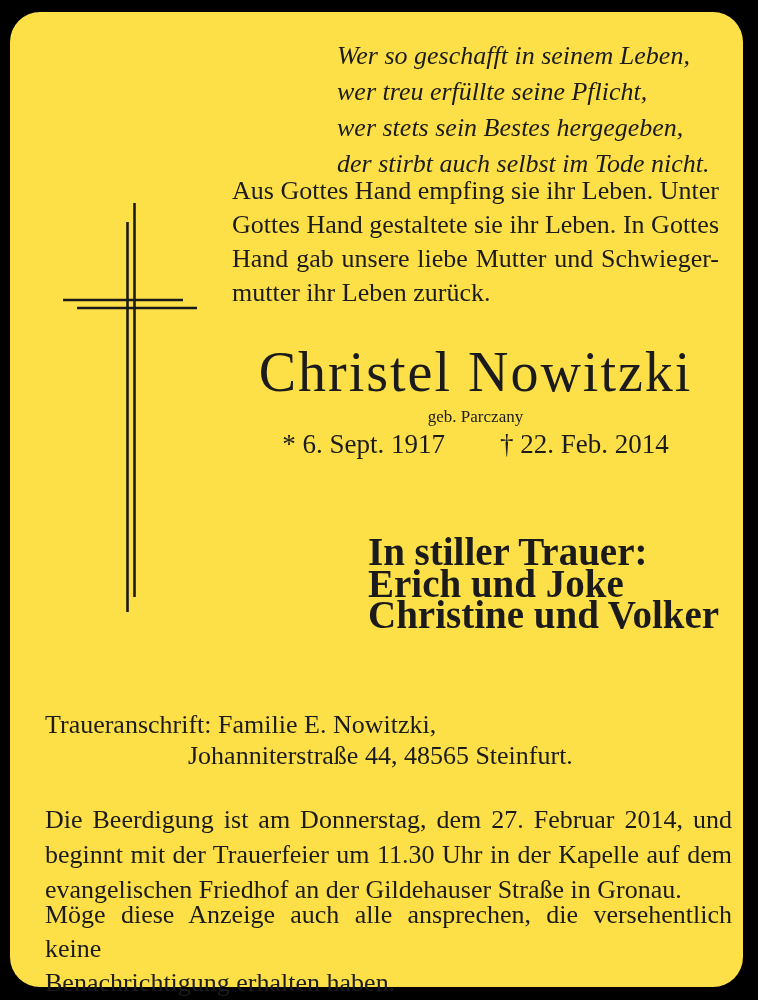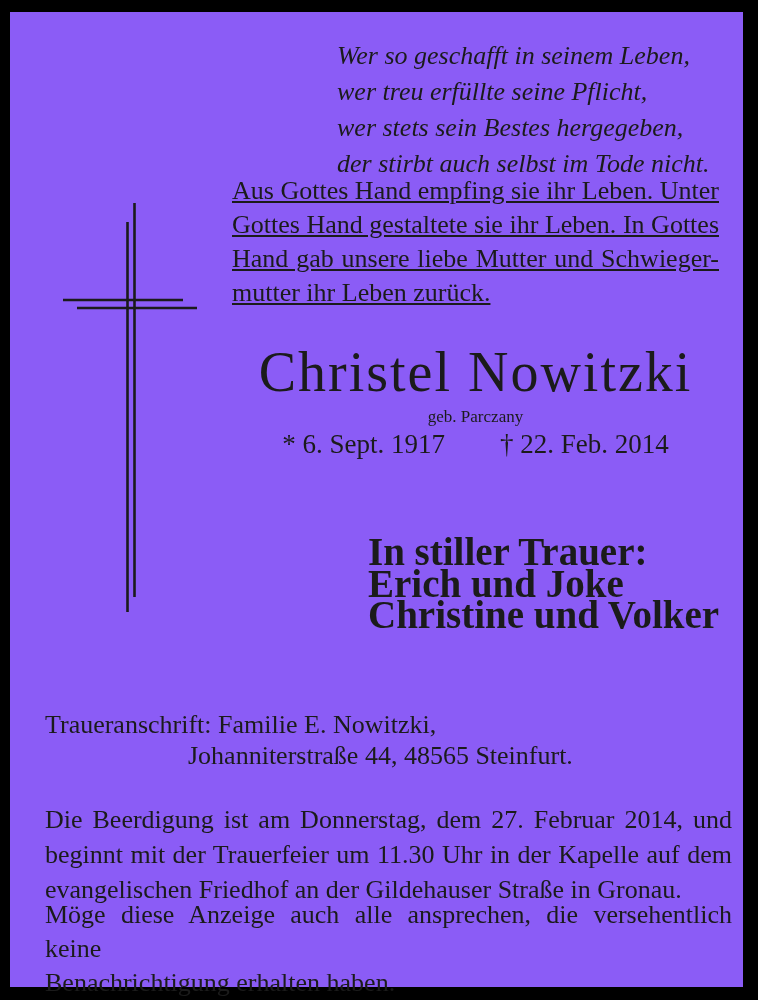--- a/index.html
+++ b/index.html
@@ -8,42 +8,42 @@
     width: 758px;
     height: 1000px;
     background: #000000;
     font-family: "Liberation Serif", "DejaVu Serif", serif;
     color: #1b1b1b;
     overflow: hidden;
   }
   .content {
     position: absolute;
     left: 10px; top: 12px; right: 15px; bottom: 13px;
-    background: #8b5cf6;
+    background: #fde047;
+    border-radius: 30px;
   }
   .cross {
     position: absolute;
     left: 45px; top: 185px;
     width: 150px; height: 430px;
   }
   .poem {
     position: absolute;
     left: 327px; top: 26px;
     font-style: italic;
     font-size: 26px;
     line-height: 36px;
     white-space: nowrap;
   }
   .intro {
     position: absolute;
     left: 222px; top: 162px;
     width: 487px;
     font-size: 26px;
     line-height: 34px;
-    text-decoration: underline;
   }
   .jline {
     text-align: justify;
     text-align-last: justify;
   }
   .deceased-name {
     position: absolute;
     left: 222px; top: 330px;
     width: 487px;
     text-align: center;

